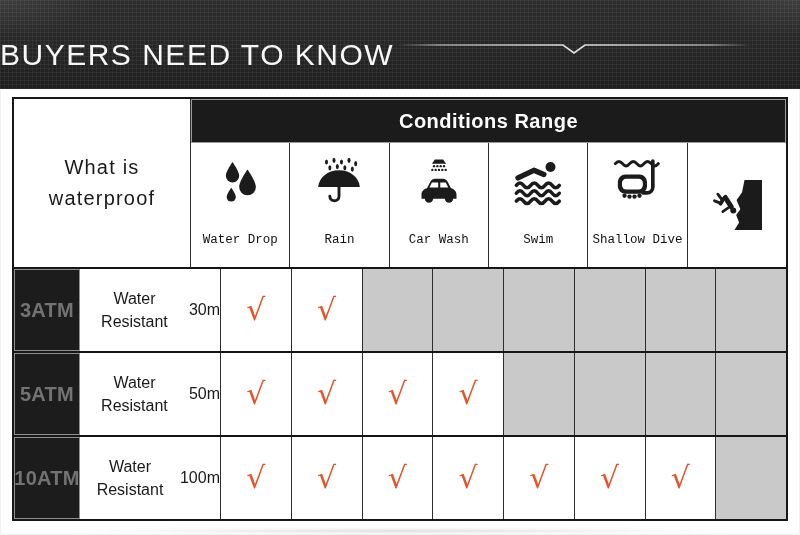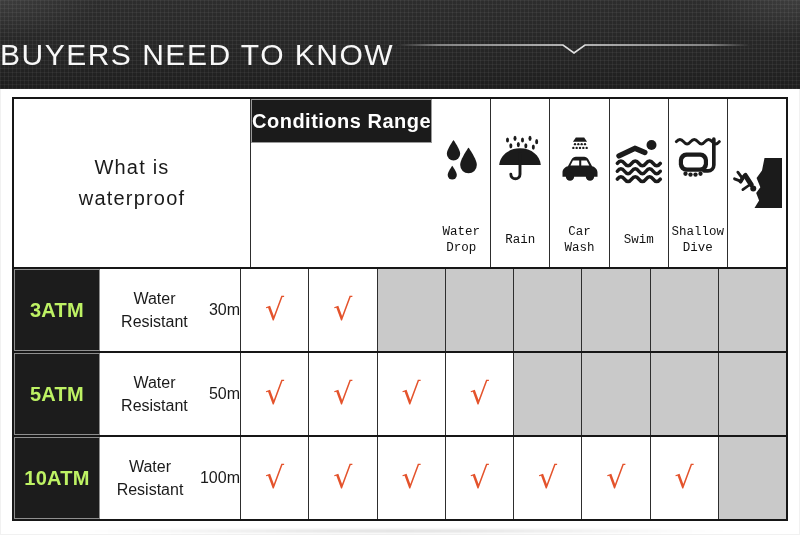--- a/index.html
+++ b/index.html
@@ -39,26 +39,26 @@
     box-sizing:border-box;
     width:776px; height:424px;
     margin:8px auto 0 12px;
     border:2px solid #161616;
     background:#ffffff;
     display:flex; flex-direction:column;
   }
   .table-top { height:168px; display:flex; }
   .left-header {
     box-sizing:border-box;
-    width:237px;
+    width:177px;
     border-right:1px solid #2e2e2e;
     display:flex; flex-direction:column; justify-content:center; align-items:center;
     font-size:20px; letter-spacing:1.2px; color:#1a1a1a; line-height:1.55;
   }
-  .top-right { flex:1; display:flex; flex-direction:row; min-width:0; }
+  .top-right { flex:1; display:flex; flex-direction:column; min-width:0; }
   .cond-header {
     box-sizing:border-box;
     height:44px;
     background:#1b1b1b;
     border:1px solid #9a9a9a;
     color:#ffffff;
     display:flex; align-items:center; justify-content:center;
     font-size:20px; font-weight:bold; letter-spacing:0.5px;
   }
   .icons-row { flex:1; display:flex;font-family:Liberation Mono, monospace; }
@@ -73,24 +73,24 @@
     height:40px; padding:0 2px 6px 2px;
     display:flex; align-items:center; justify-content:center;
     text-align:center;
     font-size:12.5px; line-height:1.25; color:#111111;
   }
 
   
   .data-row { flex:1; display:flex; border-top:2px solid #161616; }
   .cell { box-sizing:border-box; display:flex; align-items:center; justify-content:center; }
   .cell.rating {
-    width:86px;
+    width:66px;
     background:#1c1c1c;
     border:1px solid #8f8f8f;
-    color:#bef264; font-weight:bold; font-size:20px; letter-spacing:0.3px;
+    color:#737373; font-weight:bold; font-size:20px; letter-spacing:0.3px;
   }
   .cell.desc {
     width:141px;
     border-right:1px solid #2e2e2e;
     font-size:16px; color:#1a1a1a; line-height:1.45; text-align:center;
   }
   .cell.cond { flex:1; min-width:0; background:#ffffff; }
   .cell.cond + .cell.cond { border-left:1px solid #2e2e2e; }
   .cell.cond.disabled { background:#c9c9c9; }
   .check {

